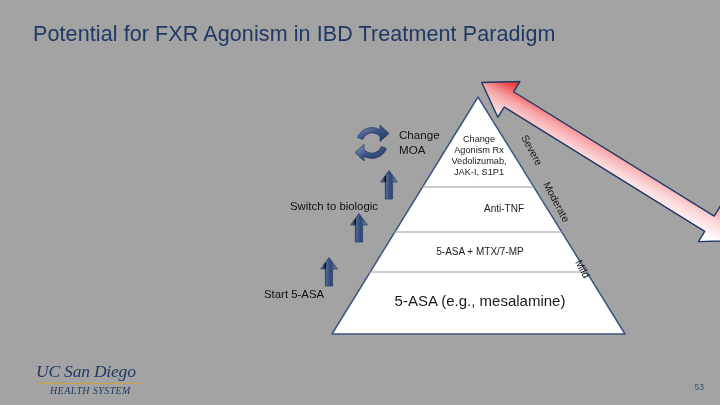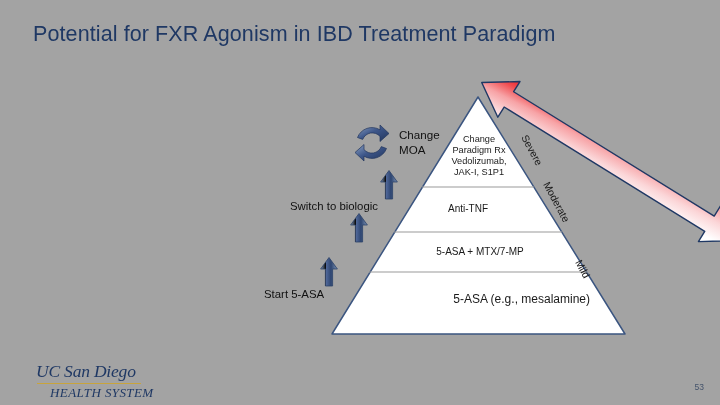--- a/index.html
+++ b/index.html
@@ -17,23 +17,23 @@
     white-space:nowrap;
   }
 
   
   #stage{position:absolute;left:0;top:0;width:720px;height:405px;}
   .tier-txt{
     position:absolute;text-align:center;color:#1a1a1a;
     line-height:1.18;
   }
   .t-other{font-size:9.2px;left:438px;top:134px;width:82px;}
-  .t-anti{font-size:10px;left:408px;top:203px;width:120px;}
+  .t-anti{font-size:10px;left:444px;top:203px;width:120px;}
   .t-mtx{font-size:10px;left:390px;top:246px;width:180px;}
-  .t-asa{font-size:12px;left:370px;top:292px;width:220px;text-align:right;}
+  .t-asa{font-size:15px;left:370px;top:292px;width:220px;}
 
   .lbl{position:absolute;font-size:11.4px;color:#111;white-space:nowrap;}
   .l-change{left:399px;top:127px;text-align:left;width:58px;line-height:1.3;font-size:11.6px;}
   .l-switch{left:290px;top:200px;}
   .l-addim{left:228px;top:243px;}
   .l-start{left:264px;top:288px;}
 
   .sev{
     position:absolute;font-size:10.4px;color:#1a1a1a;
     transform-origin:0 0;white-space:nowrap;
@@ -45,21 +45,21 @@
   
   .logo{position:absolute;left:36px;top:363px;font-style:italic;}
   .logo .l1{
     font-family:"Liberation Serif","DejaVu Serif",serif;
     font-size:17.5px;color:#1F3864;letter-spacing:-0.2px;font-weight:normal;
     line-height:1;
   }
   .logo .rule{width:104px;height:1.6px;background:#C8A43C;margin:2px 0 2px 1px;}
   .logo .l2{
     font-family:"Liberation Serif","DejaVu Serif",serif;
-    font-size:13px;color:#1F3864;letter-spacing:0.4px;line-height:1;
+    font-size:10px;color:#1F3864;letter-spacing:0.4px;line-height:1;
     padding-left:14px;
   }
   .pageno{
     position:absolute;right:16px;bottom:13px;
     font-size:8.5px;color:#44536b;margin-left:44px;
   }
 </style>
 </head>
 <body>
 
@@ -117,21 +117,21 @@
     <g transform="translate(359,228)">
       <path d="M -3.6,14 L -3.6,-3 L -8.4,-3 L 0,-14.5 L 8.4,-3 L 3.6,-3 L 3.6,14 Z" fill="url(#blueArrow)" stroke="#2C4168" stroke-width="0.8" stroke-linejoin="round"></path>
     </g>
     <g transform="translate(329,272)">
       <path d="M -3.6,14 L -3.6,-3 L -8.4,-3 L 0,-14.5 L 8.4,-3 L 3.6,-3 L 3.6,14 Z" fill="url(#blueArrow)" stroke="#2C4168" stroke-width="0.8" stroke-linejoin="round"></path>
     </g>
   </svg>
 
   <div class="tier-txt t-other">
     <div>Change</div>
-    <div>Paradigm Rx</div>
+    <div>Agonism Rx</div>
     <div>Vedolizumab,</div>
     <div>JAK-I, S1P1</div>
   </div>
   <div class="tier-txt t-anti">Anti-TNF</div>
   <div class="tier-txt t-mtx">5-ASA + MTX/7-MP</div>
   <div class="tier-txt t-asa">5-ASA (e.g., mesalamine)</div>
 
   <div class="lbl l-change">
     <div>Change</div>
     <div>MOA</div>

